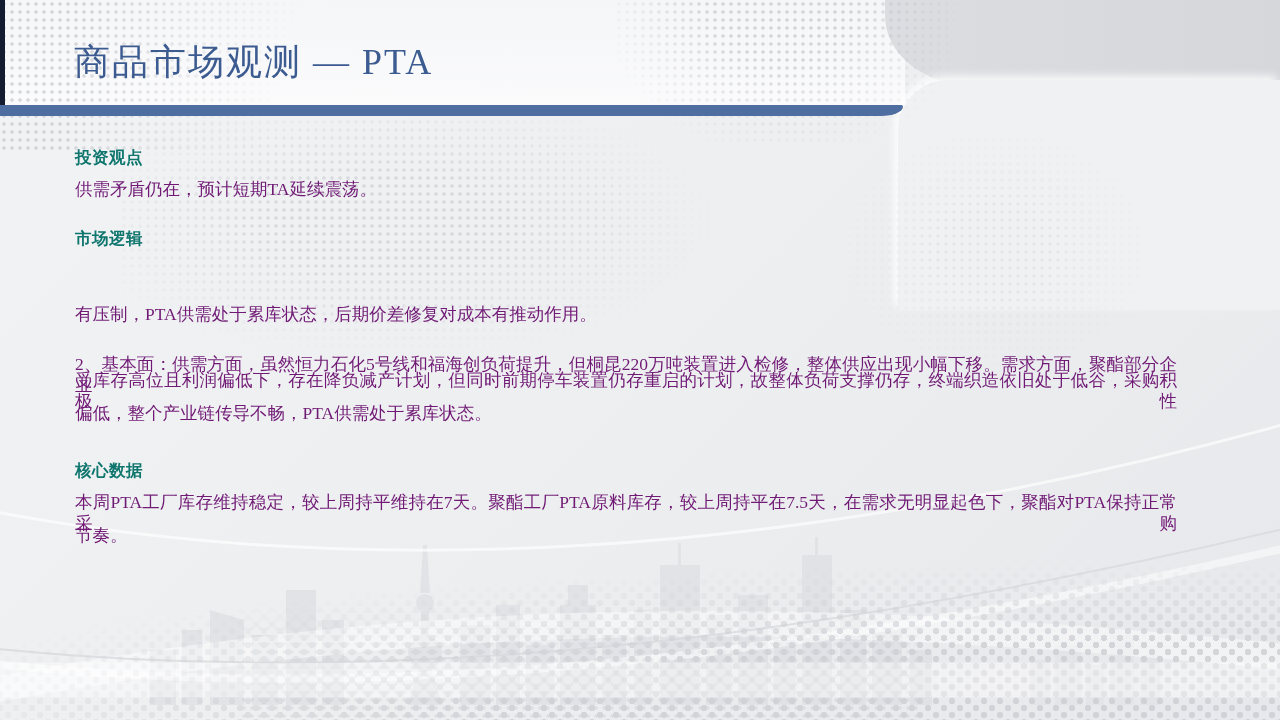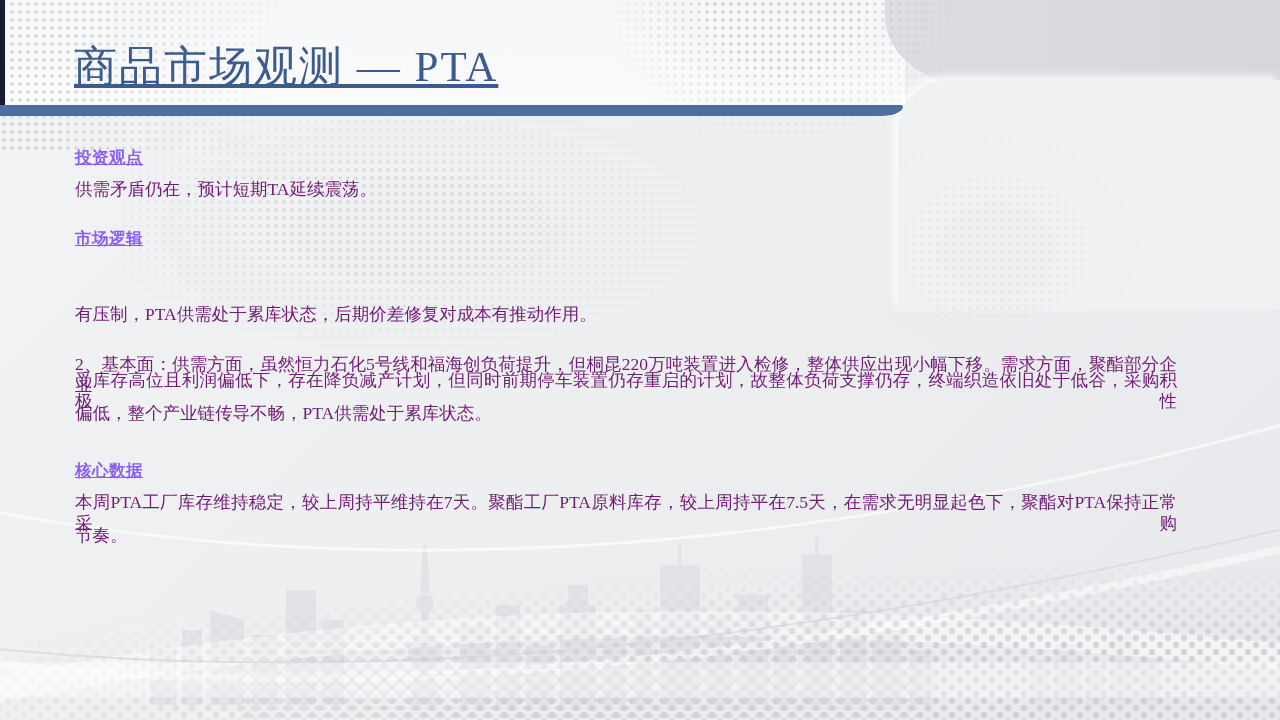--- a/index.html
+++ b/index.html
@@ -45,23 +45,23 @@
     mask-image:linear-gradient(to top,#000 30%,transparent);}
   .bottom-strip{left:0;top:663px;width:1280px;height:34px;background:rgba(255,255,255,.4);}
   .skyline{left:30px;top:535px;width:1160px;height:170px;opacity:.55;}
   .swoosh{left:0;top:0;width:1280px;height:720px;pointer-events:none;}
 
   
   .edge-bar{left:0;top:0;width:5px;height:105px;background:#141c31;}
   .divider{left:0;top:105px;width:903px;height:11px;background:#4e6da0;
     border-radius:0 2px 0 0;border-bottom-right-radius:26px 11px;}
   .slide-title{left:74px;top:43px;font-family:"Liberation Serif","DejaVu Serif",serif;
-    font-size:43px;line-height:1.1;color:#3c5b90;letter-spacing:2px;white-space:nowrap;text-decoration:underline;}
+    font-size:36px;line-height:1.1;color:#3c5b90;letter-spacing:2px;white-space:nowrap;}
   .content{left:75px;top:0;width:1102px;height:720px;}
-  .hd{position:absolute;font-weight:bold;font-size:16.5px;color:#8b5cf6;letter-spacing:.5px;text-decoration:underline;}
+  .hd{position:absolute;font-weight:bold;font-size:16.5px;color:#0f766e;letter-spacing:.5px;}
   .ln{position:absolute;width:1102px;font-family:"Liberation Serif","DejaVu Serif",serif;
     font-size:17.5px;line-height:1.2;color:#701a75;}
   .j{text-align:justify;text-align-last:justify;}
 </style>
 </head>
 <body>
 
 <div class="abs title-strip"></div>
 <div class="abs top-band"></div>
 <div class="abs corner-panel"></div>

